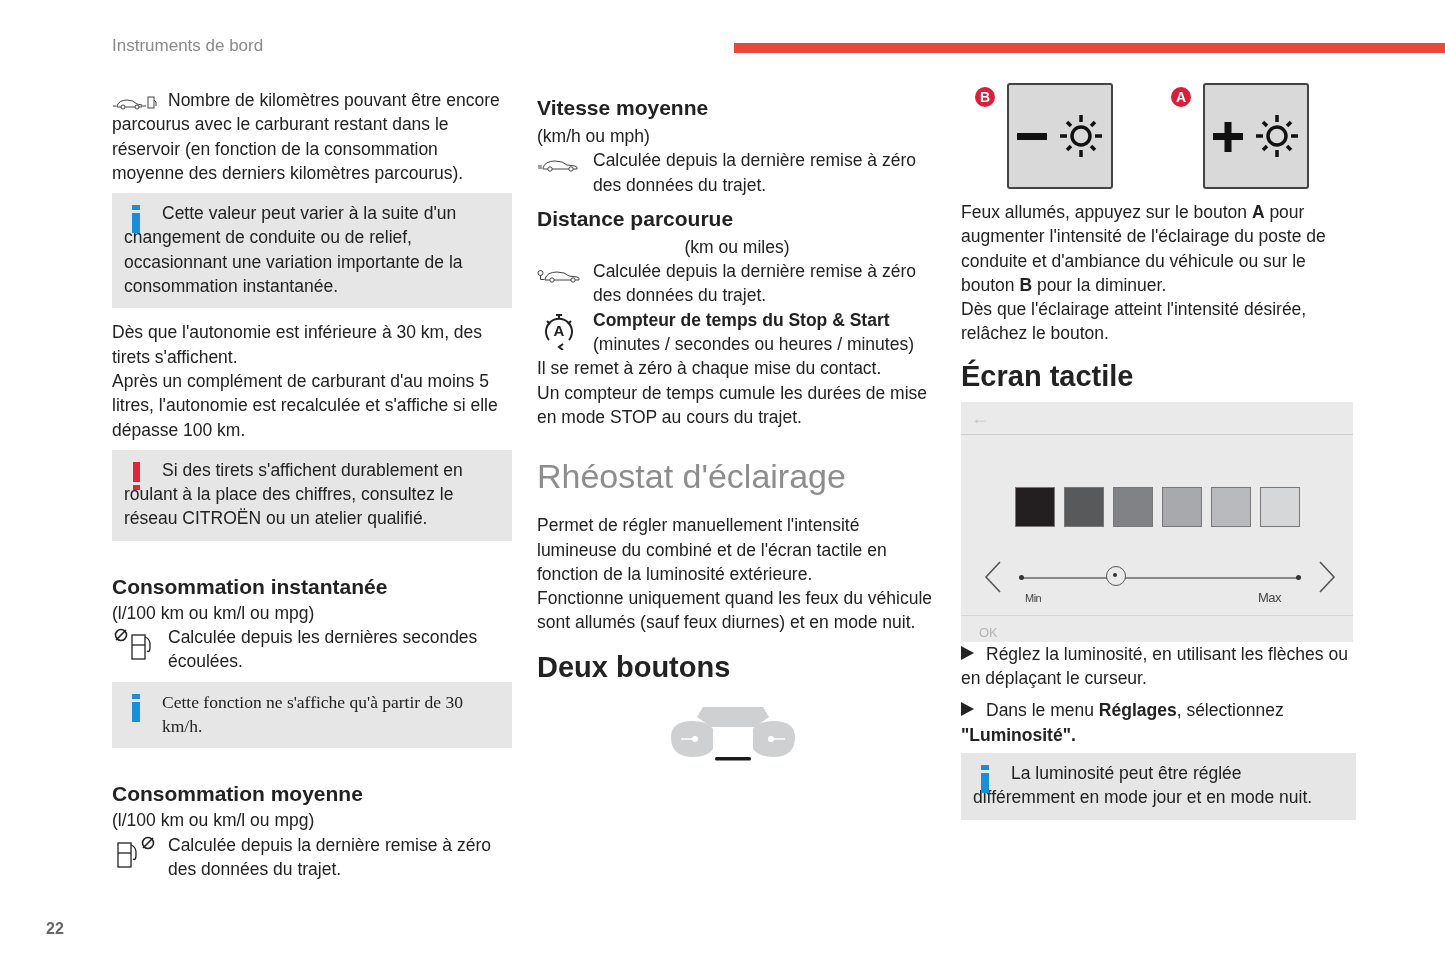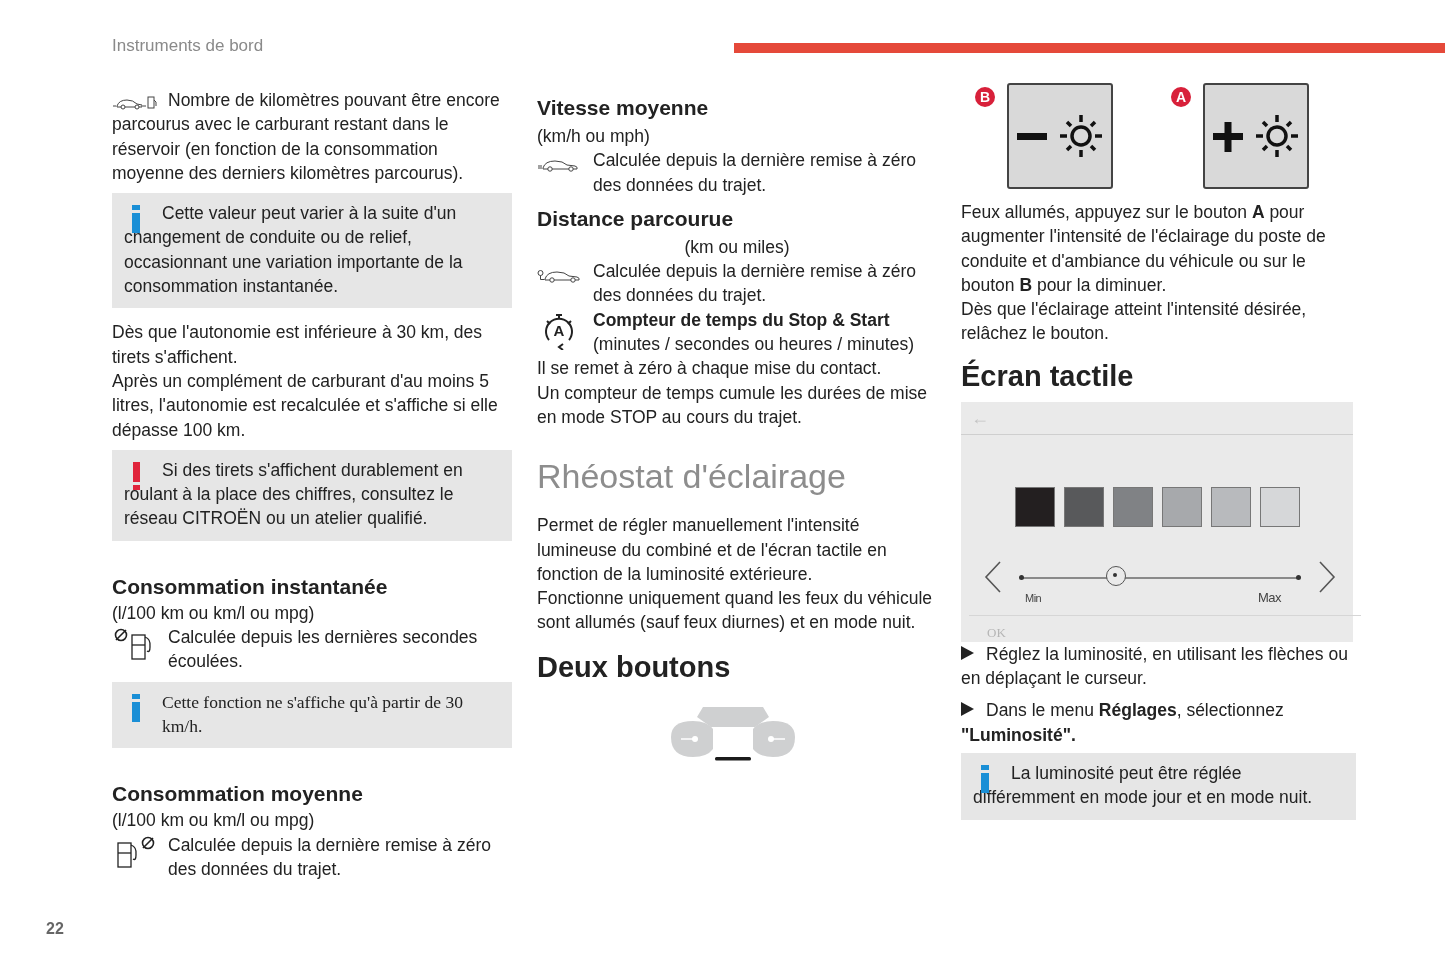--- a/index.html
+++ b/index.html
@@ -27,21 +27,21 @@
   .h-big-grey { font-size:34px; color:#8d8d8d; font-weight:normal; line-height:42px; margin:0; }
   .h-big { font-size:29px; font-weight:bold; color:#222; line-height:36px; margin:0; }
   .gap { height:24px; }
   .gap-s { height:8px; }
   .btn-wrap { position:relative; height:120px; }
   .rbadge { position:absolute; width:20px; height:20px; border-radius:50%; background:#d8203a; color:#fff;
             font-weight:bold; font-size:14px; text-align:center; line-height:20px; }
   .btnbox { position:absolute; width:102px; height:102px; background:#d9d9d9; border:2px solid #444; border-radius:3px; }
   .screen { position:relative; width:392px; height:240px; background:#eaeaea; margin-top:8px; }
   .screen .topbar { position:absolute; left:0; top:0; width:100%; height:32px; border-bottom:1px solid #cfcfcf; }
-  .screen .botbar { position:absolute; left:8px; bottom:0; width:100%; height:26px; border-top:1px solid #d6d6d6;font-family:Liberation Serif, serif; }
+  .screen .botbar { position:absolute; left:0; bottom:0; width:100%; height:26px; border-top:1px solid #d6d6d6; }
   .sw { position:absolute; top:85px; width:40px; height:40px; border:1.5px solid #777; box-sizing:border-box; }
   .tri { display:inline-block; width:0; height:0; border-left:13px solid #222; border-top:7px solid transparent; border-bottom:7px solid transparent; margin-right:12px; vertical-align:0; }
 </style>
 </head>
 <body>
 
 <div class="abs hdr-title">Instruments de bord</div>
 <div class="abs hdr-bar"></div>
 
 <div class="col c1">

